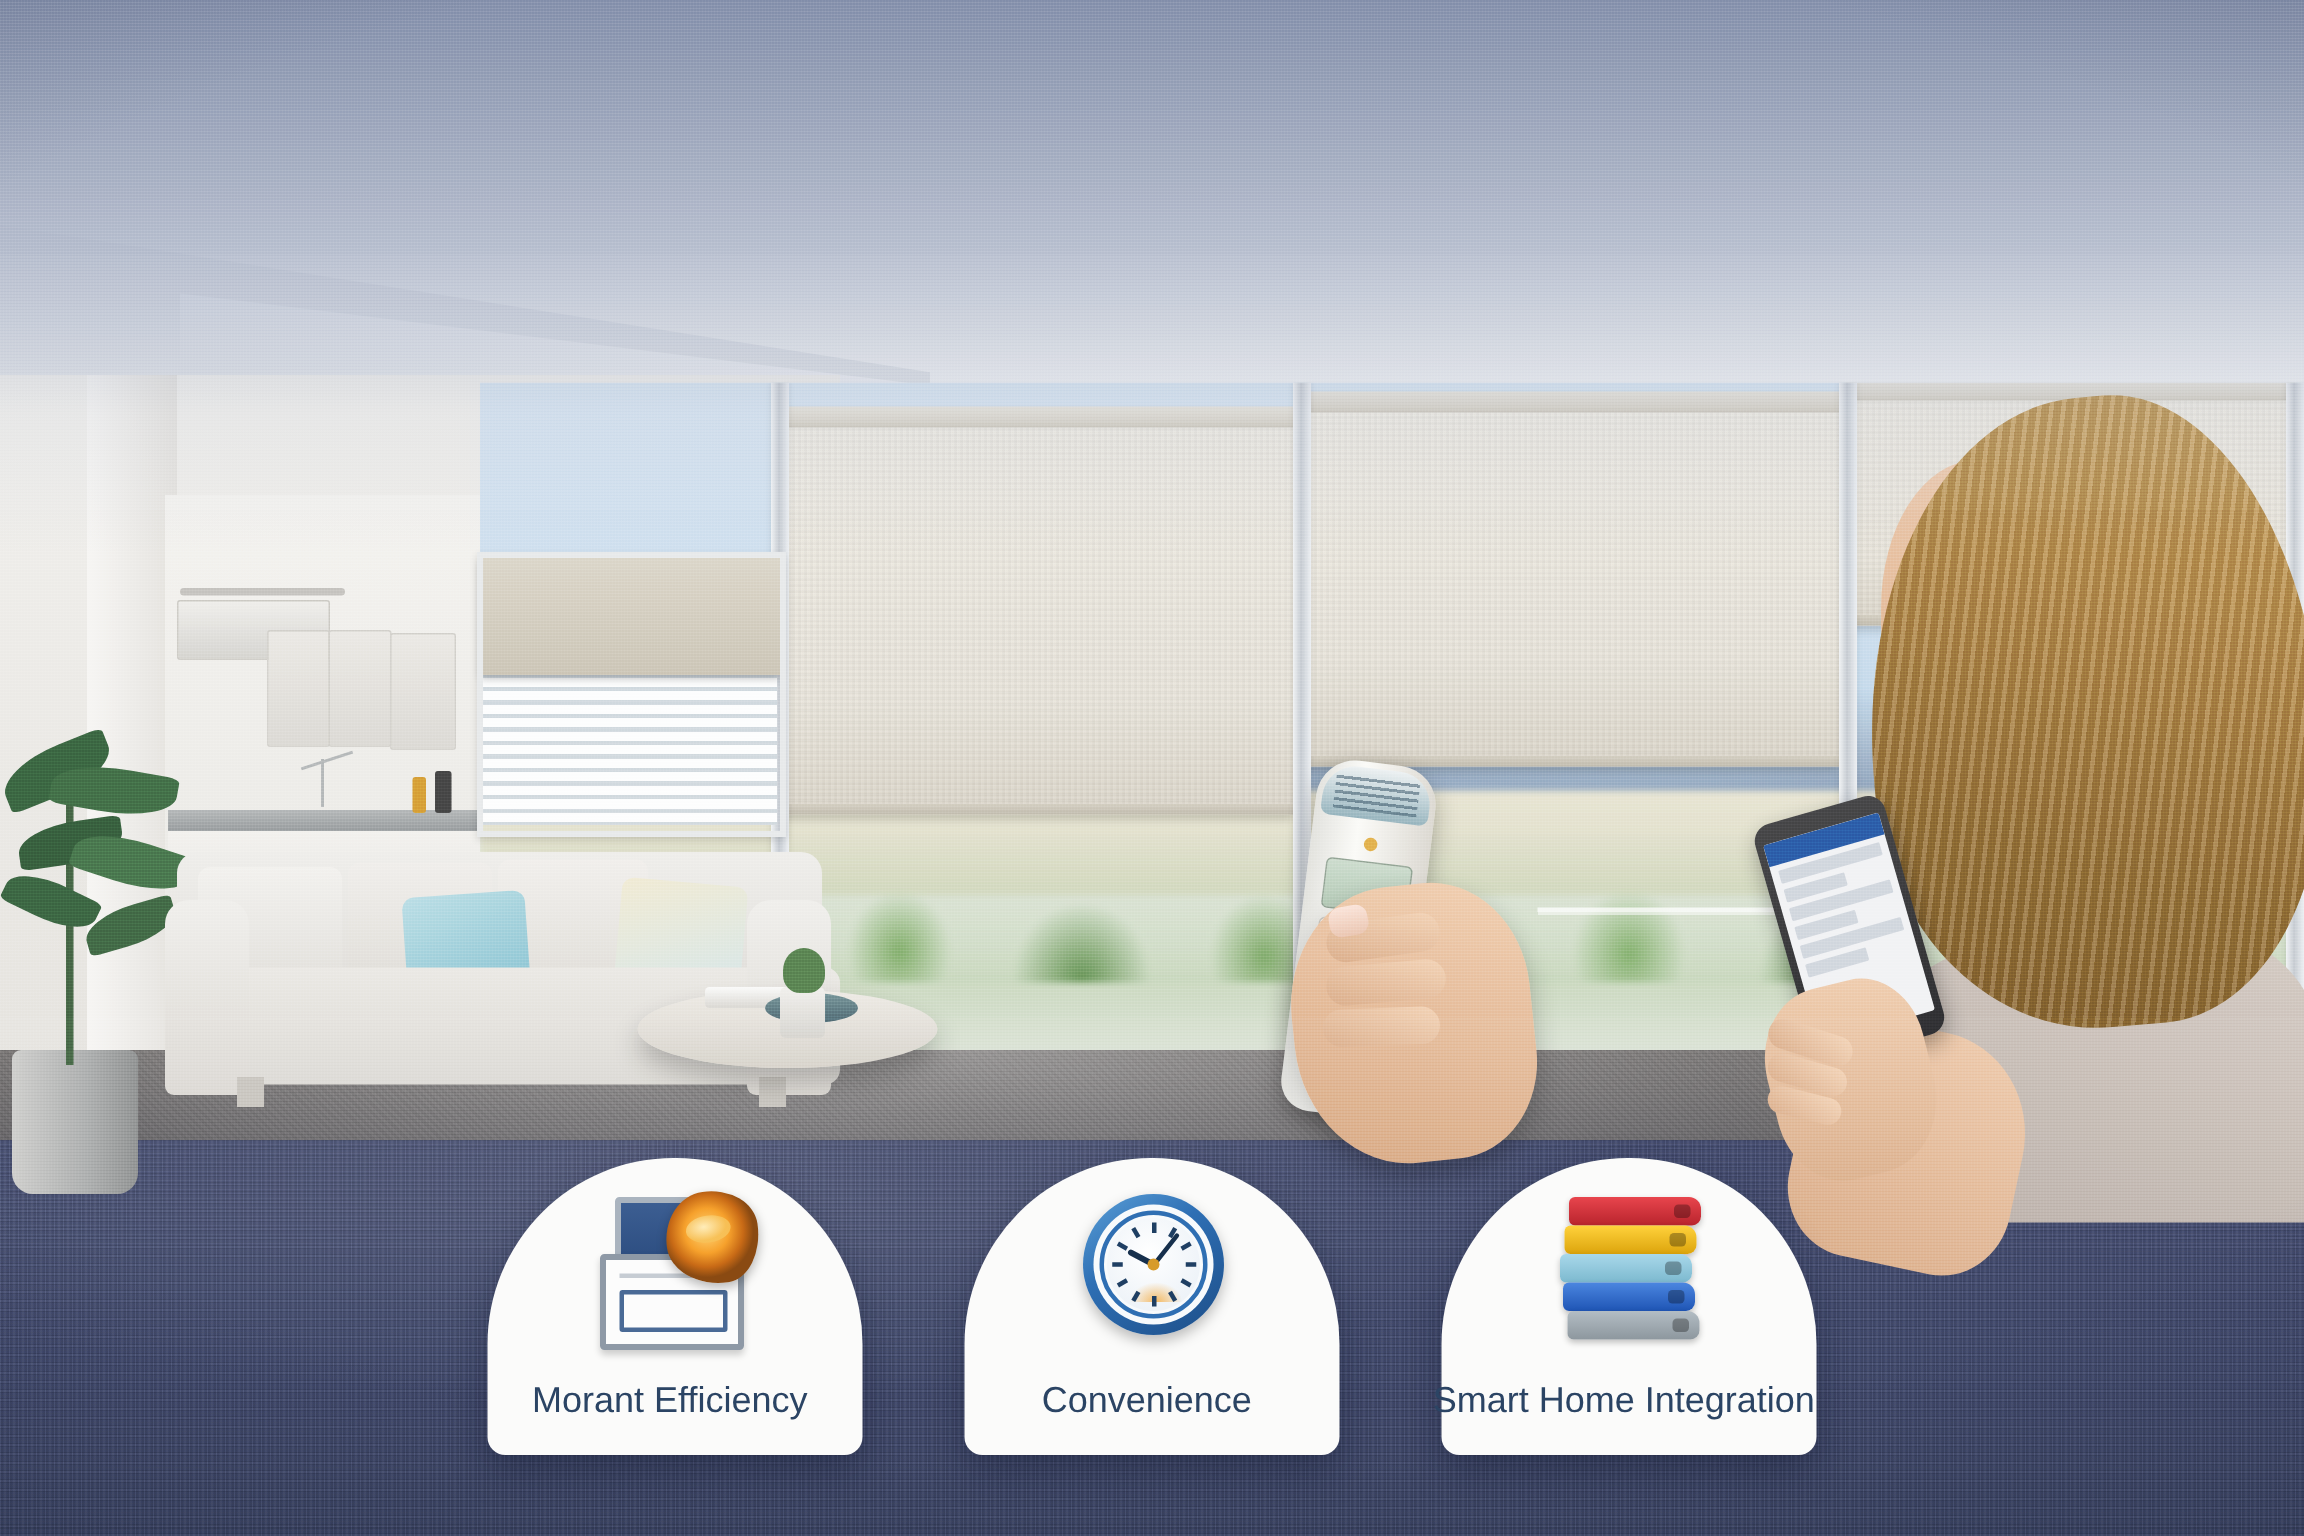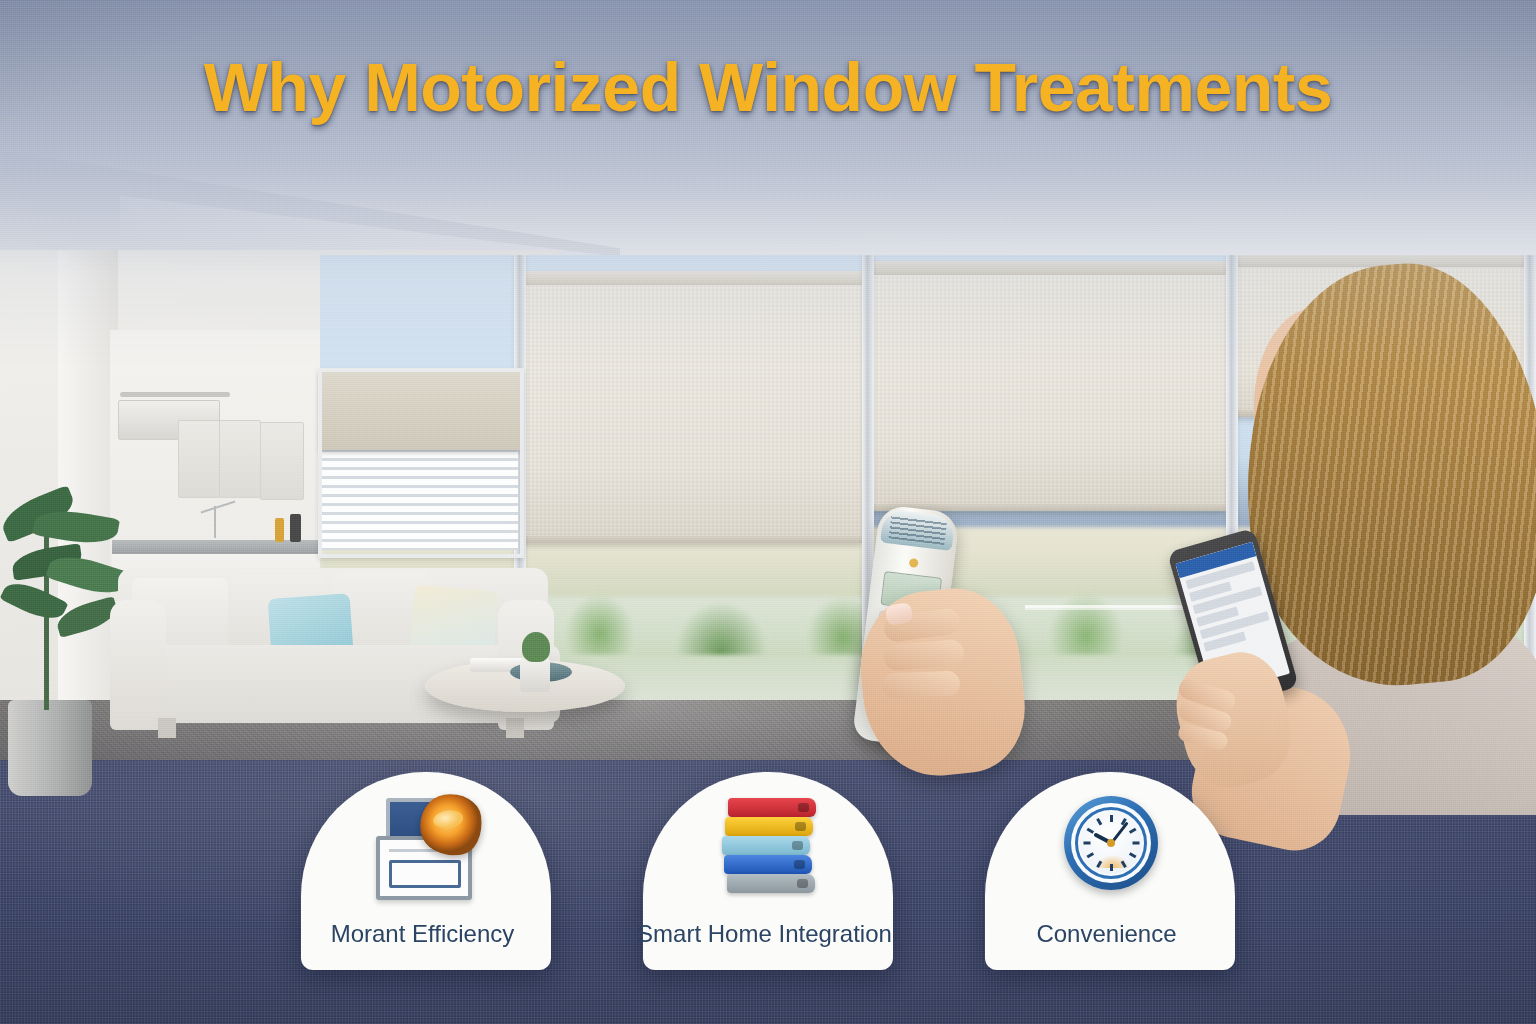--- a/index.html
+++ b/index.html
@@ -327,21 +327,21 @@
     margin:18px 0 0 0;
     font-size:56px;font-weight:bold;letter-spacing:-.3px;
     color:#ffffff;
     text-shadow:0 3px 8px rgba(40,50,80,.55), 0 1px 2px rgba(40,50,80,.5);
     white-space:nowrap;
   }
 
   
   .cards{
     position:absolute;left:0;bottom:54px;width:100%;
-    display:flex;justify-content:center;gap:92px;
+    display:flex;justify-content:center;gap:68px;
   }
   .card{
     width:250px;height:198px;
     background:#fbfbfa;
     border-radius:124px 124px 12px 12px;
     box-shadow:0 10px 24px rgba(12,18,40,.34);
     display:flex;flex-direction:column;align-items:center;
     padding-top:22px;box-sizing:border-box;
   }
   .card-icon{width:112px;height:104px;position:relative;flex:none;}
@@ -566,63 +566,36 @@
     <div class="finger" style="position:absolute;left:884px;top:642px;width:80px;height:26px;transform:rotate(-5deg);"></div>
     <div class="finger" style="position:absolute;left:882px;top:672px;width:78px;height:25px;transform:rotate(-2deg);"></div>
     <div style="position:absolute;left:886px;top:604px;width:26px;height:20px;background:linear-gradient(180deg,#fbe6dc,#ecc9b6);border-radius:8px;transform:rotate(-10deg);"></div>
 
     <div class="grade"></div>
     <div class="vignette"></div>
     <div class="noise"></div>
   </div>
 
   <div class="headings">
-    <h1 class="title">Why Motorized Window Treatments</h1>
   </div>
 
   <div class="cards">
 
     <div class="card">
       <div class="card-icon">
         <div class="i-monitor"></div>
         <div class="i-panel"></div>
         <div class="i-blob"></div>
       </div>
       <div class="card-label">
         <span>Morant Efficiency</span>
         <span class="sub"></span>
       </div>
     </div>
 
-
-    <div class="card">
-      <div class="card-icon">
-        <div class="i-books">
-          <div class="bk" style="top:0px;left:6px;background:linear-gradient(180deg,#e8454d,#b9242d);">
-              <i></i>
-            </div>
-          <div class="bk" style="top:19px;left:3px;background:linear-gradient(180deg,#ffd23c,#dca40c);">
-              <i></i>
-            </div>
-          <div class="bk" style="top:38px;left:0px;background:linear-gradient(180deg,#a9d8ea,#7cb9cf);">
-              <i></i>
-            </div>
-          <div class="bk" style="top:57px;left:2px;background:linear-gradient(180deg,#4b86e0,#1f55b5);">
-              <i></i>
-            </div>
-          <div class="bk" style="top:76px;left:5px;background:linear-gradient(180deg,#b3bdc4,#8d979e);">
-              <i></i>
-            </div>
-        </div>
-      </div>
-      <div class="card-label">
-        <span>Smart Home Integration</span>
-        <span class="sub"></span>
-      </div>
-    </div>
 
     <div class="card">
       <div class="card-icon">
         <div class="i-clock">
           <div class="i-clock-ring"></div>
           <div class="i-clock-ring2"></div>
           <div class="i-clock-face">
             <div class="glow"></div>
             <span class="tick" style="transform:rotate(0deg);"></span>
             <span class="tick" style="transform:rotate(30deg);"></span>
@@ -641,14 +614,40 @@
             <span class="hand-cap"></span>
           </div>
         </div>
       </div>
       <div class="card-label">
         <span>Convenience</span>
         <span class="sub"></span>
       </div>
     </div>
 
+    <div class="card">
+      <div class="card-icon">
+        <div class="i-books">
+          <div class="bk" style="top:0px;left:6px;background:linear-gradient(180deg,#e8454d,#b9242d);">
+              <i></i>
+            </div>
+          <div class="bk" style="top:19px;left:3px;background:linear-gradient(180deg,#ffd23c,#dca40c);">
+              <i></i>
+            </div>
+          <div class="bk" style="top:38px;left:0px;background:linear-gradient(180deg,#a9d8ea,#7cb9cf);">
+              <i></i>
+            </div>
+          <div class="bk" style="top:57px;left:2px;background:linear-gradient(180deg,#4b86e0,#1f55b5);">
+              <i></i>
+            </div>
+          <div class="bk" style="top:76px;left:5px;background:linear-gradient(180deg,#b3bdc4,#8d979e);">
+              <i></i>
+            </div>
+        </div>
+      </div>
+      <div class="card-label">
+        <span>Smart Home Integration</span>
+        <span class="sub"></span>
+      </div>
+    </div>
+
   </div>
 </div>
 
 </body></html>

